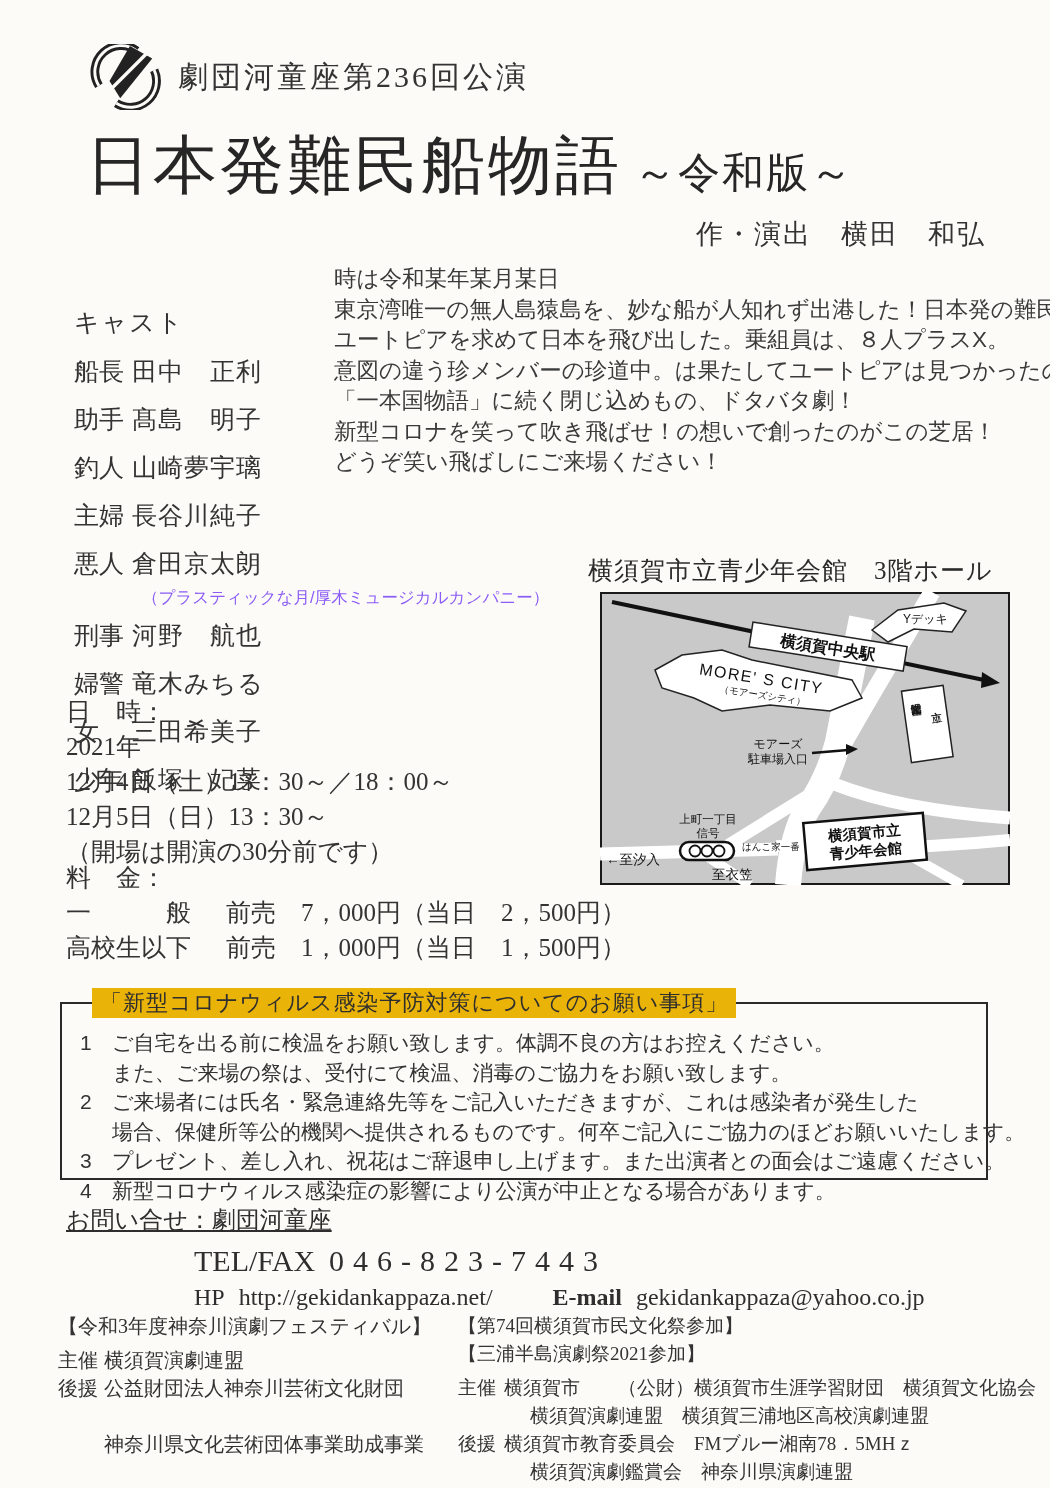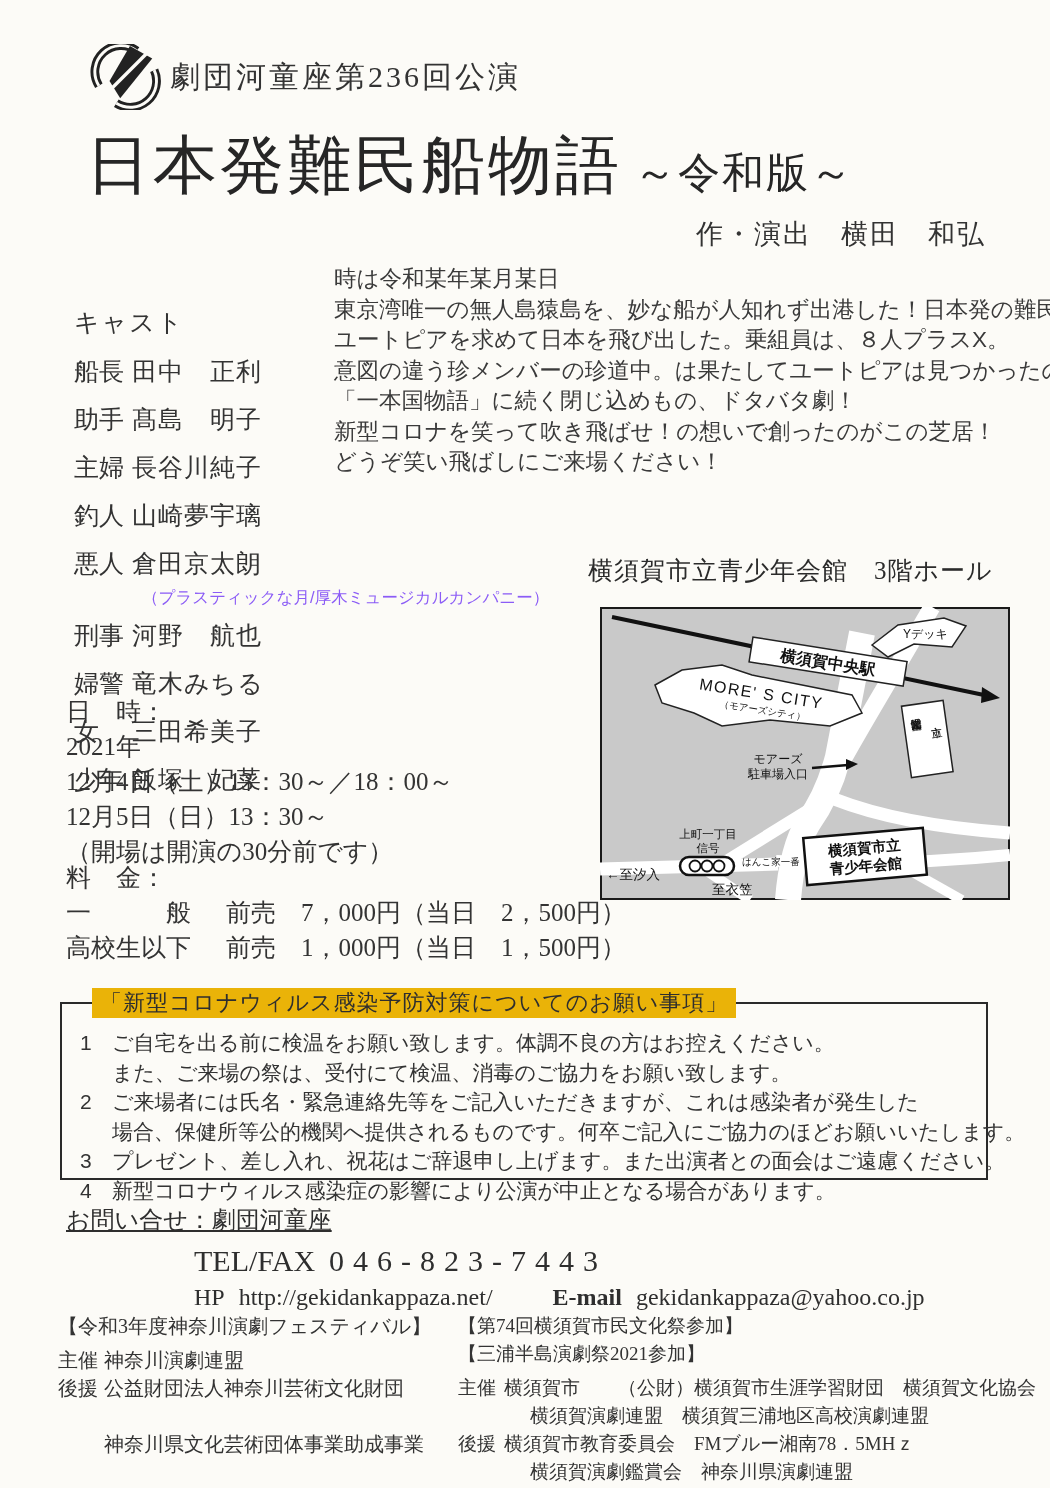--- a/index.html
+++ b/index.html
@@ -8,21 +8,21 @@
     width:1050px;height:1488px;
     background:#fcfbf7;
     color:#2e2e2e;
     overflow:hidden;
     font-family:"Liberation Serif","DejaVu Serif",serif;
   }
   .serif{font-family:"Liberation Serif","DejaVu Serif",serif;}
   .gothic{font-family:"Liberation Sans","DejaVu Sans",sans-serif;}
 
   
-  .header-row{position:absolute;left:88px;top:44px;display:flex;align-items:center;gap:4px;}
+  .header-row{position:absolute;left:88px;top:44px;display:flex;align-items:center;gap:12px;}
   .production-label{font-size:30px;letter-spacing:3px;color:#333;}
 
   .title-block{position:absolute;left:86px;top:122px;display:flex;align-items:baseline;gap:12px;white-space:nowrap;}
   .main-title{font-size:64px;letter-spacing:3px;color:#262626;font-weight:500;}
   .sub-title{font-size:42px;letter-spacing:2px;color:#262626;}
 
   .credit-line{position:absolute;right:64px;top:216px;font-size:27px;letter-spacing:2px;color:#333;}
 
   
   .synopsis{position:absolute;left:334px;top:264px;font-size:22.5px;line-height:30.5px;color:#3a3a3a;white-space:nowrap;}
@@ -36,21 +36,21 @@
   .cast-note{font-size:16.5px;margin:-8px 0 10px 68px;white-space:nowrap;color:#8b5cf6;}
 
   
   .schedule{position:absolute;left:66px;top:694px;font-size:25px;line-height:35px;color:#333;white-space:nowrap;}
   .price{position:absolute;left:66px;top:860px;font-size:25px;line-height:35px;color:#333;white-space:nowrap;}
   .price-row{display:flex;}
   .price-cat{width:160px;}
 
   
   .venue-title{position:absolute;left:588px;top:554px;font-size:25px;letter-spacing:1px;color:#2b2b2b;white-space:nowrap;}
-  .map-wrap{position:absolute;left:600px;top:607px;width:410px;height:293px;}
+  .map-wrap{position:absolute;left:600px;top:592px;width:410px;height:293px;}
 
   
   .covid-box{
     position:absolute;left:60px;top:1002px;width:928px;height:178px;
     border:2px solid #2a2a2a;
     padding:24px 8px 8px 12px;box-sizing:border-box;
   }
   .covid-title{
     position:absolute;top:-16px;left:30px;
     background:#eab308;padding:0 8px;
@@ -116,26 +116,26 @@
     <div class="cast-heading">キャスト</div>
     <div class="cast-row">
       <span class="cast-role">船長</span>
       <span class="cast-name">田中　正利</span>
     </div>
     <div class="cast-row">
       <span class="cast-role">助手</span>
       <span class="cast-name">髙島　明子</span>
     </div>
     <div class="cast-row">
+      <span class="cast-role">釣人</span>
+      <span class="cast-name">山崎夢宇璃</span>
+    </div>
+    <div class="cast-row">
       <span class="cast-role">主婦</span>
       <span class="cast-name">長谷川純子</span>
-    </div>
-    <div class="cast-row">
-      <span class="cast-role">釣人</span>
-      <span class="cast-name">山崎夢宇璃</span>
     </div>
     <div class="cast-row">
       <span class="cast-role">悪人</span>
       <span class="cast-name">倉田京太朗</span>
     </div>
     <div class="cast-note gothic">（プラスティックな月/厚木ミュージカルカンパニー）</div>
     <div class="cast-row">
       <span class="cast-role">刑事</span>
       <span class="cast-name">河野　航也</span>
     </div>
@@ -267,21 +267,21 @@
       <span class="contact-email">E-mail</span>
       <span>gekidankappaza@yahoo.co.jp</span>
     </div>
   </div>
 
   <div class="footer">
     <div class="footer-col-left">
       <div class="footer-header">【令和3年度神奈川演劇フェスティバル】</div>
       <div class="f-row">
         <span class="f-label">主催</span>
-        <span>神奈川演劇連盟</span>
+        <span>横須賀演劇連盟</span>
       </div>
       <div class="f-row">
         <span class="f-label">後援</span>
         <span>公益財団法人神奈川芸術文化財団</span>
       </div>
       <div class="f-gap"></div>
       <div class="f-indent-left">神奈川県文化芸術団体事業助成事業</div>
     </div>
     <div class="footer-col-right">
       <div>【第74回横須賀市民文化祭参加】</div>

